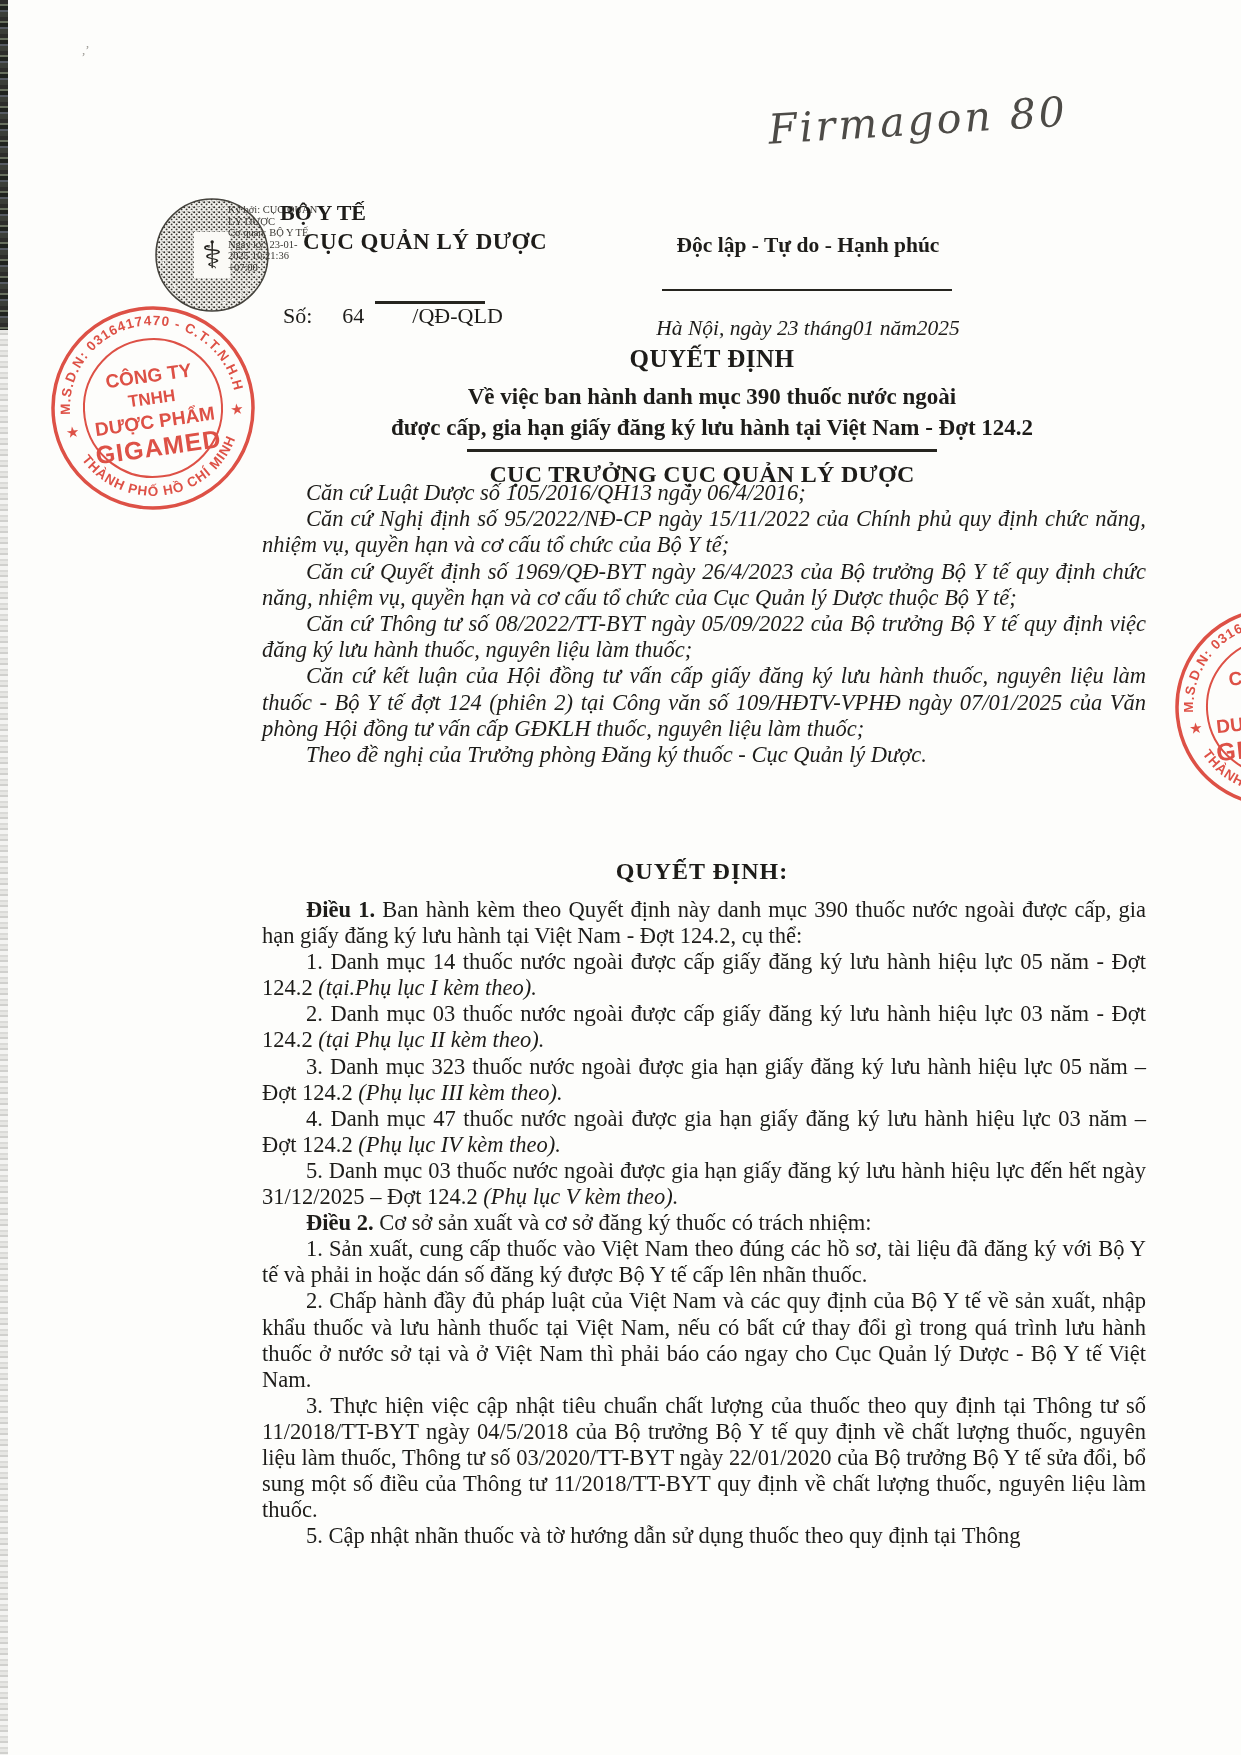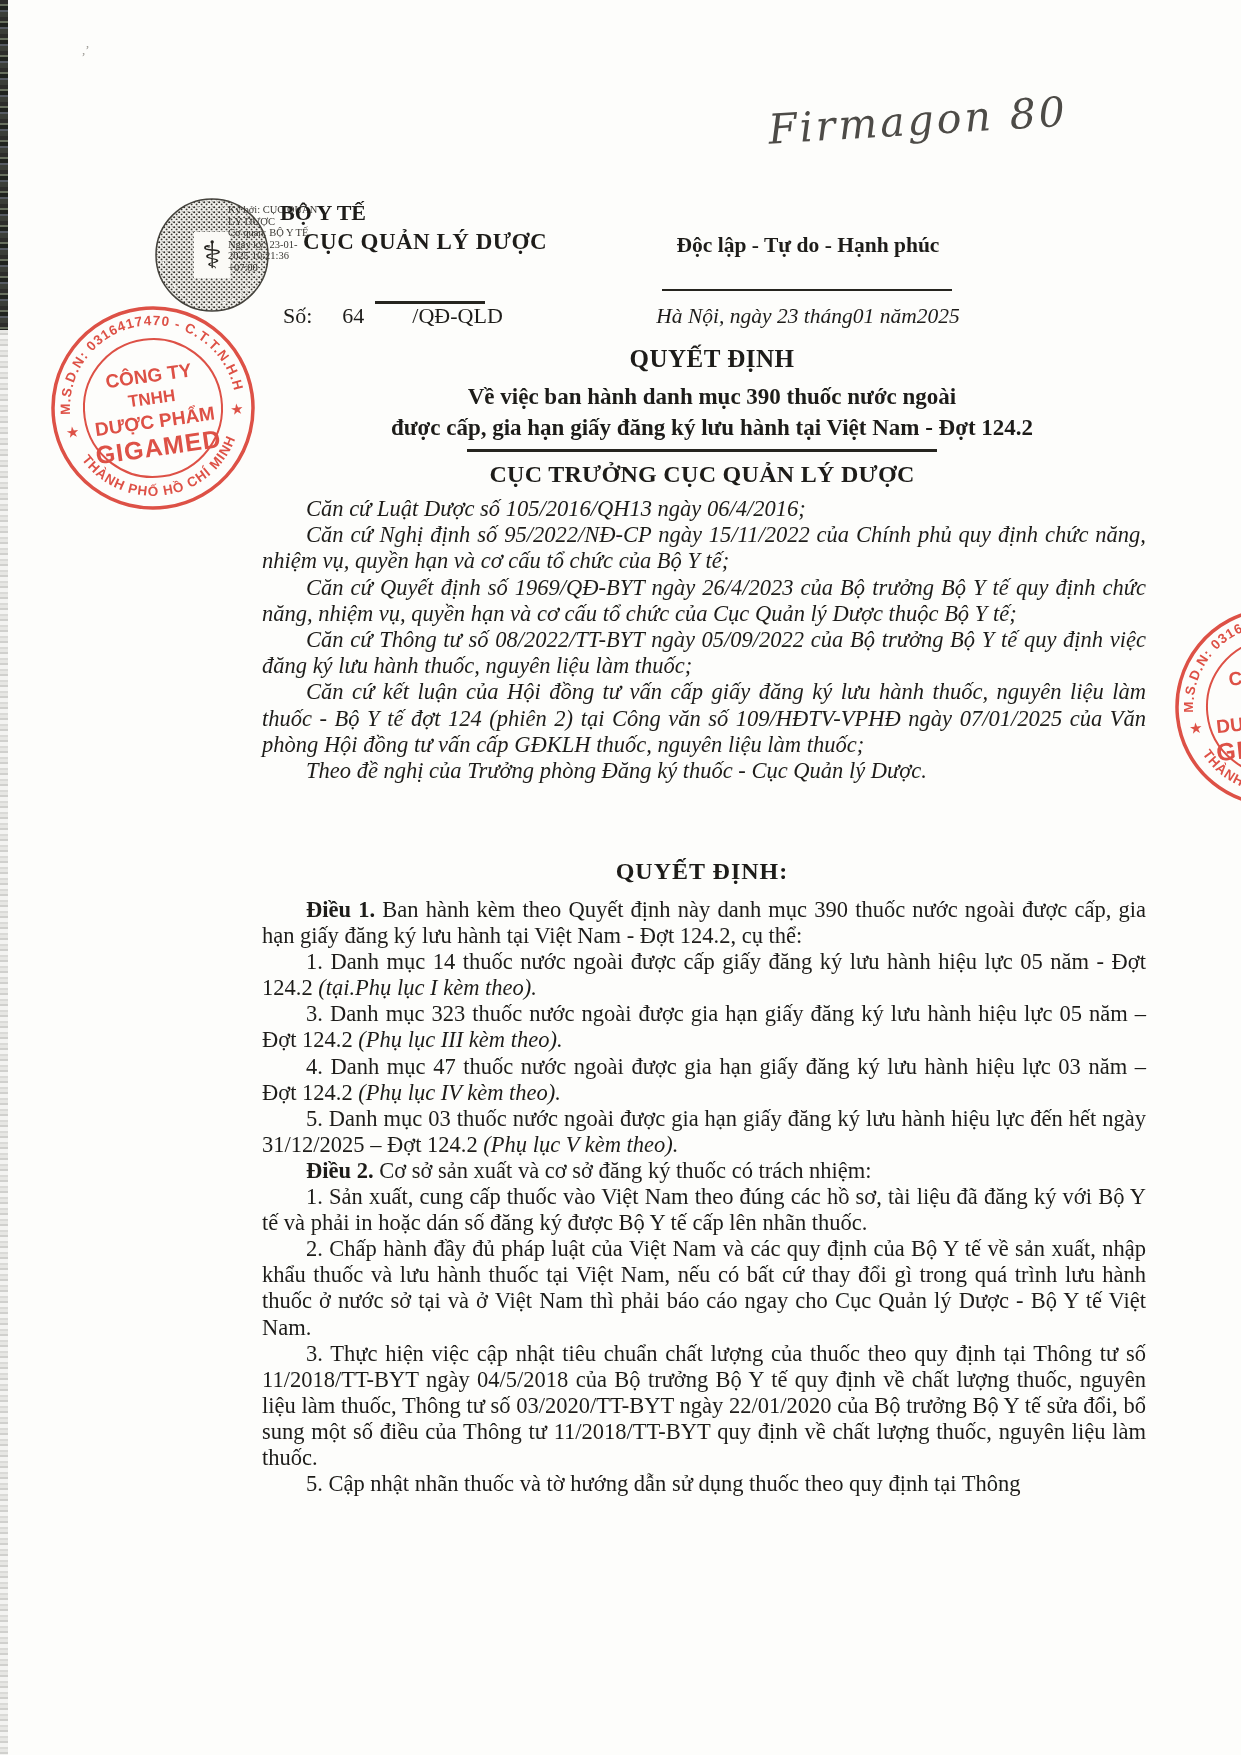--- a/index.html
+++ b/index.html
@@ -35,33 +35,33 @@
   .hl-rule{position:absolute;left:375px;top:301px;width:110px;height:2.5px;background:#26251f;}
   .docnum{position:absolute;left:283px;top:303px;font-size:22px;white-space:nowrap;}
   .docnum .num{margin-left:30px;}
   .docnum .suffix{margin-left:48px;}
 
   .hr-country{position:absolute;left:596px;top:201px;width:424px;text-align:center;
     font-weight:bold;font-size:21.5px;letter-spacing:.2px;}
   .hr-motto{position:absolute;left:596px;top:233px;width:424px;text-align:center;
     font-weight:bold;font-size:21.5px;}
   .hr-rule{position:absolute;left:662px;top:289px;width:290px;height:2px;background:#26251f;}
-  .hr-date{position:absolute;left:596px;top:304px;width:424px;text-align:center;
+  .hr-date{position:absolute;left:596px;top:316px;width:424px;text-align:center;
     font-style:italic;font-size:21.5px;white-space:nowrap;}
 
   
   .title-block{position:absolute;left:268px;top:345px;width:888px;text-align:center;}
   .t-heading{font-weight:bold;font-size:25px;letter-spacing:.5px;margin:0 0 8px 0;}
   .t-sub{font-weight:bold;font-size:23px;margin:0;line-height:31px;}
   .title-rule{position:absolute;left:467px;top:449px;width:470px;height:2.5px;background:#26251f;}
   .authority{position:absolute;left:258px;top:461px;width:888px;text-align:center;
     font-weight:bold;font-size:24px;letter-spacing:.3px;}
 
   
-  .preamble{position:absolute;left:262px;top:496px;width:884px;
+  .preamble{position:absolute;left:262px;top:480px;width:884px;
     font-size:22.5px;line-height:26.2px;text-align:justify;font-style:italic;}
   .preamble p{margin:0;text-indent:44px;}
   .decision-heading{position:absolute;left:258px;top:858px;width:888px;text-align:center;
     font-weight:bold;font-size:24px;letter-spacing:1px;}
   .bodytext{position:absolute;left:262px;top:897px;width:884px;
     font-size:22.5px;line-height:26.1px;text-align:justify;}
   .bodytext p{margin:0;text-indent:44px;}
   .bodytext .lead{font-weight:bold;}
   .bodytext .it{font-style:italic;}
 
@@ -168,20 +168,21 @@
       <p>Căn cứ Quyết định số 1969/QĐ-BYT ngày 26/4/2023 của Bộ trưởng Bộ Y tế quy định chức năng, nhiệm vụ, quyền hạn và cơ cấu tổ chức của Cục Quản lý Dược thuộc Bộ Y tế;</p>
       <p>Căn cứ Thông tư số 08/2022/TT-BYT ngày 05/09/2022 của Bộ trưởng Bộ Y tế quy định việc đăng ký lưu hành thuốc, nguyên liệu làm thuốc;</p>
       <p>Căn cứ kết luận của Hội đồng tư vấn cấp giấy đăng ký lưu hành thuốc, nguyên liệu làm thuốc - Bộ Y tế đợt 124 (phiên 2) tại Công văn số 109/HĐTV-VPHĐ ngày 07/01/2025 của Văn phòng Hội đồng tư vấn cấp GĐKLH thuốc, nguyên liệu làm thuốc;</p>
       <p>Theo đề nghị của Trưởng phòng Đăng ký thuốc - Cục Quản lý Dược.</p>
     </div>
 
   <div class="decision-heading">QUYẾT ĐỊNH:</div>
   <div class="bodytext">
       <p><span class="lead">Điều 1.</span><span> Ban hành kèm theo Quyết định này danh mục 390 thuốc nước ngoài được cấp, gia hạn giấy đăng ký lưu hành tại Việt Nam - Đợt 124.2, cụ thể:</span></p>
       <p><span>1. Danh mục 14 thuốc nước ngoài được cấp giấy đăng ký lưu hành hiệu lực 05 năm - Đợt 124.2 </span><span class="it">(tại.Phụ lục I kèm theo).</span></p>
+      <p><span>2. Danh mục 03 thuốc nước ngoài được cấp giấy đăng ký lưu hành hiệu lực 03 năm - Đợt 124.2 </span><span class="it">(tại Phụ lục II kèm theo).</span></p>
       <p><span>3. Danh mục 323 thuốc nước ngoài được gia hạn giấy đăng ký lưu hành hiệu lực 05 năm – Đợt 124.2 </span><span class="it">(Phụ lục III kèm theo).</span></p>
       <p><span>4. Danh mục 47 thuốc nước ngoài được gia hạn giấy đăng ký lưu hành hiệu lực 03 năm – Đợt 124.2 </span><span class="it">(Phụ lục IV kèm theo).</span></p>
       <p><span>5. Danh mục 03 thuốc nước ngoài được gia hạn giấy đăng ký lưu hành hiệu lực đến hết ngày 31/12/2025 – Đợt 124.2 </span><span class="it">(Phụ lục V kèm theo).</span></p>
       <p><span class="lead">Điều 2.</span><span> Cơ sở sản xuất và cơ sở đăng ký thuốc có trách nhiệm:</span></p>
       <p><span>1. Sản xuất, cung cấp thuốc vào Việt Nam theo đúng các hồ sơ, tài liệu đã đăng ký với Bộ Y tế và phải in hoặc dán số đăng ký được Bộ Y tế cấp lên nhãn thuốc.</span></p>
       <p><span>2. Chấp hành đầy đủ pháp luật của Việt Nam và các quy định của Bộ Y tế về sản xuất, nhập khẩu thuốc và lưu hành thuốc tại Việt Nam, nếu có bất cứ thay đổi gì trong quá trình lưu hành thuốc ở nước sở tại và ở Việt Nam thì phải báo cáo ngay cho Cục Quản lý Dược - Bộ Y tế Việt Nam.</span></p>
       <p><span>3. Thực hiện việc cập nhật tiêu chuẩn chất lượng của thuốc theo quy định tại Thông tư số 11/2018/TT-BYT ngày 04/5/2018 của Bộ trưởng Bộ Y tế quy định về chất lượng thuốc, nguyên liệu làm thuốc, Thông tư số 03/2020/TT-BYT ngày 22/01/2020 của Bộ trưởng Bộ Y tế sửa đổi, bổ sung một số điều của Thông tư 11/2018/TT-BYT quy định về chất lượng thuốc, nguyên liệu làm thuốc.</span></p>
       <p><span>5. Cập nhật nhãn thuốc và tờ hướng dẫn sử dụng thuốc theo quy định tại Thông</span></p>
     </div>
 

